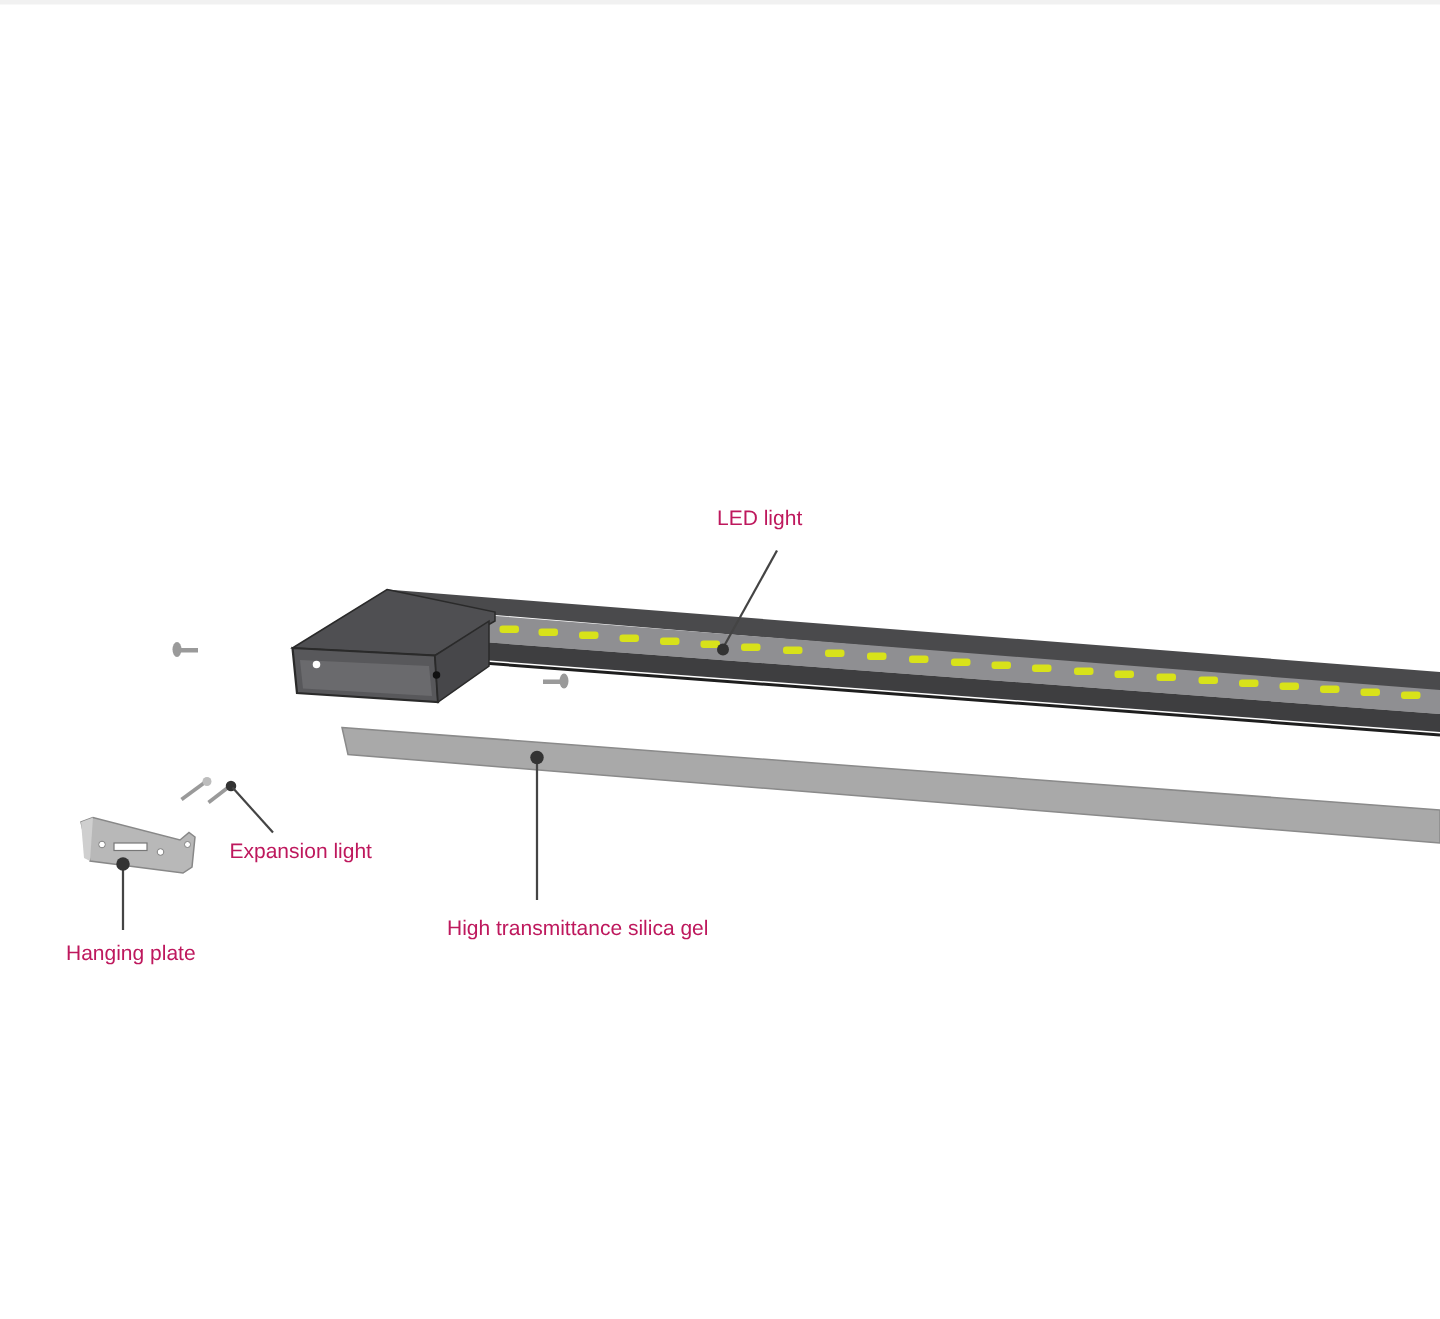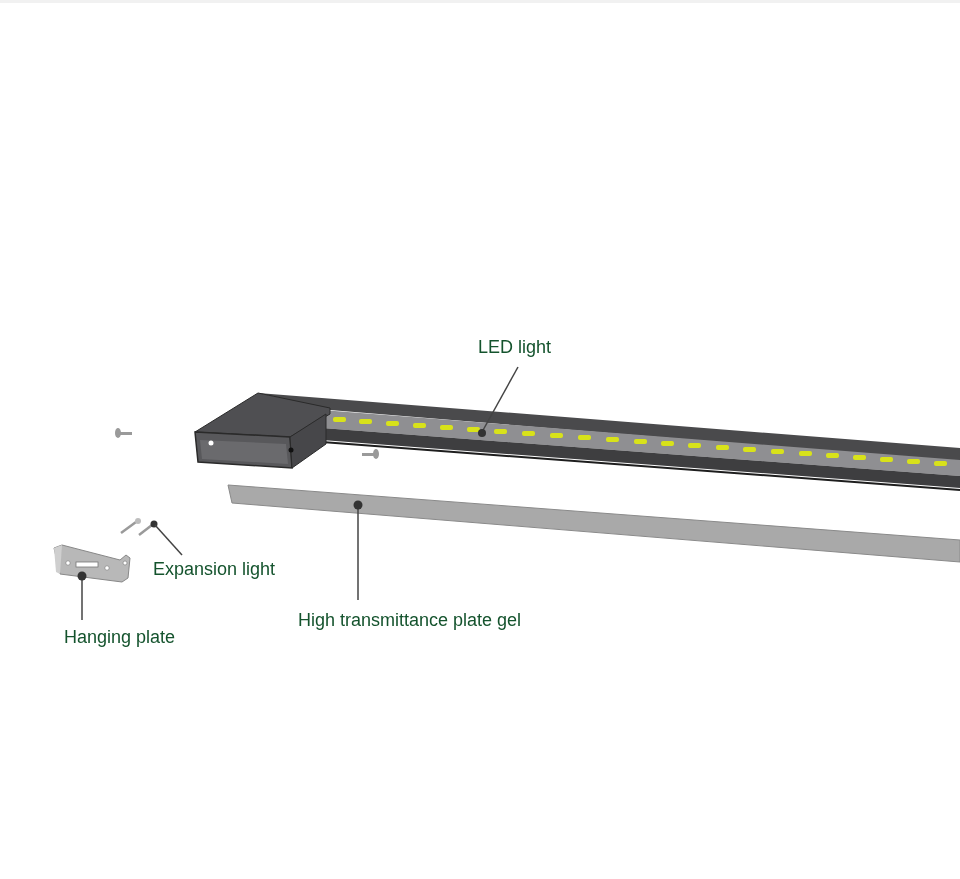--- a/index.html
+++ b/index.html
@@ -1,20 +1,20 @@
 <!DOCTYPE html>
 <html><head>
   <meta charset="utf-8">
   <style>
     html, body { margin: 0; padding: 0; background: #ffffff; }
     body { width: 960px; height: 879px; position: relative; overflow: hidden;
            font-family: "Liberation Sans", sans-serif; }
     .topline { position: absolute; left: 0; top: 0; width: 960px; height: 3px; background: #f1f1f1; }
     svg.art { position: absolute; left: 0; top: 0; }
-    .label { position: absolute; font-size: 18px; color: #14532d; white-space: nowrap; line-height: 1; }
+    .label { position: absolute; font-size: 14px; color: #be185d; white-space: nowrap; line-height: 1; }
   </style>
 </head>
 <body>
 
 <div class="topline"></div>
 
 <svg class="art" width="960" height="879" viewBox="0 0 960 879">
 
   <g>
 
@@ -94,14 +94,14 @@
     <line x1="182" y1="555" x2="155" y2="525"></line>
     <line x1="82" y1="577" x2="82" y2="620"></line>
     <circle cx="82" cy="576" r="4.5" stroke="none"></circle>
     <line x1="358" y1="505" x2="358" y2="600"></line>
     <circle cx="358" cy="505" r="4.5" stroke="none"></circle>
   </g>
 </svg>
 
 <div class="label" style="left:478px; top:338px;">LED light</div>
 <div class="label" style="left:153px; top:560px;">Expansion light</div>
-<div class="label" style="left:44px; top:628px;margin-left:20px;">Hanging plate</div>
-<div class="label" style="left:298px; top:611px;">High transmittance plate gel</div>
+<div class="label" style="left:44px; top:628px;">Hanging plate</div>
+<div class="label" style="left:298px; top:611px;">High transmittance silica gel</div>
 
 </body></html>

